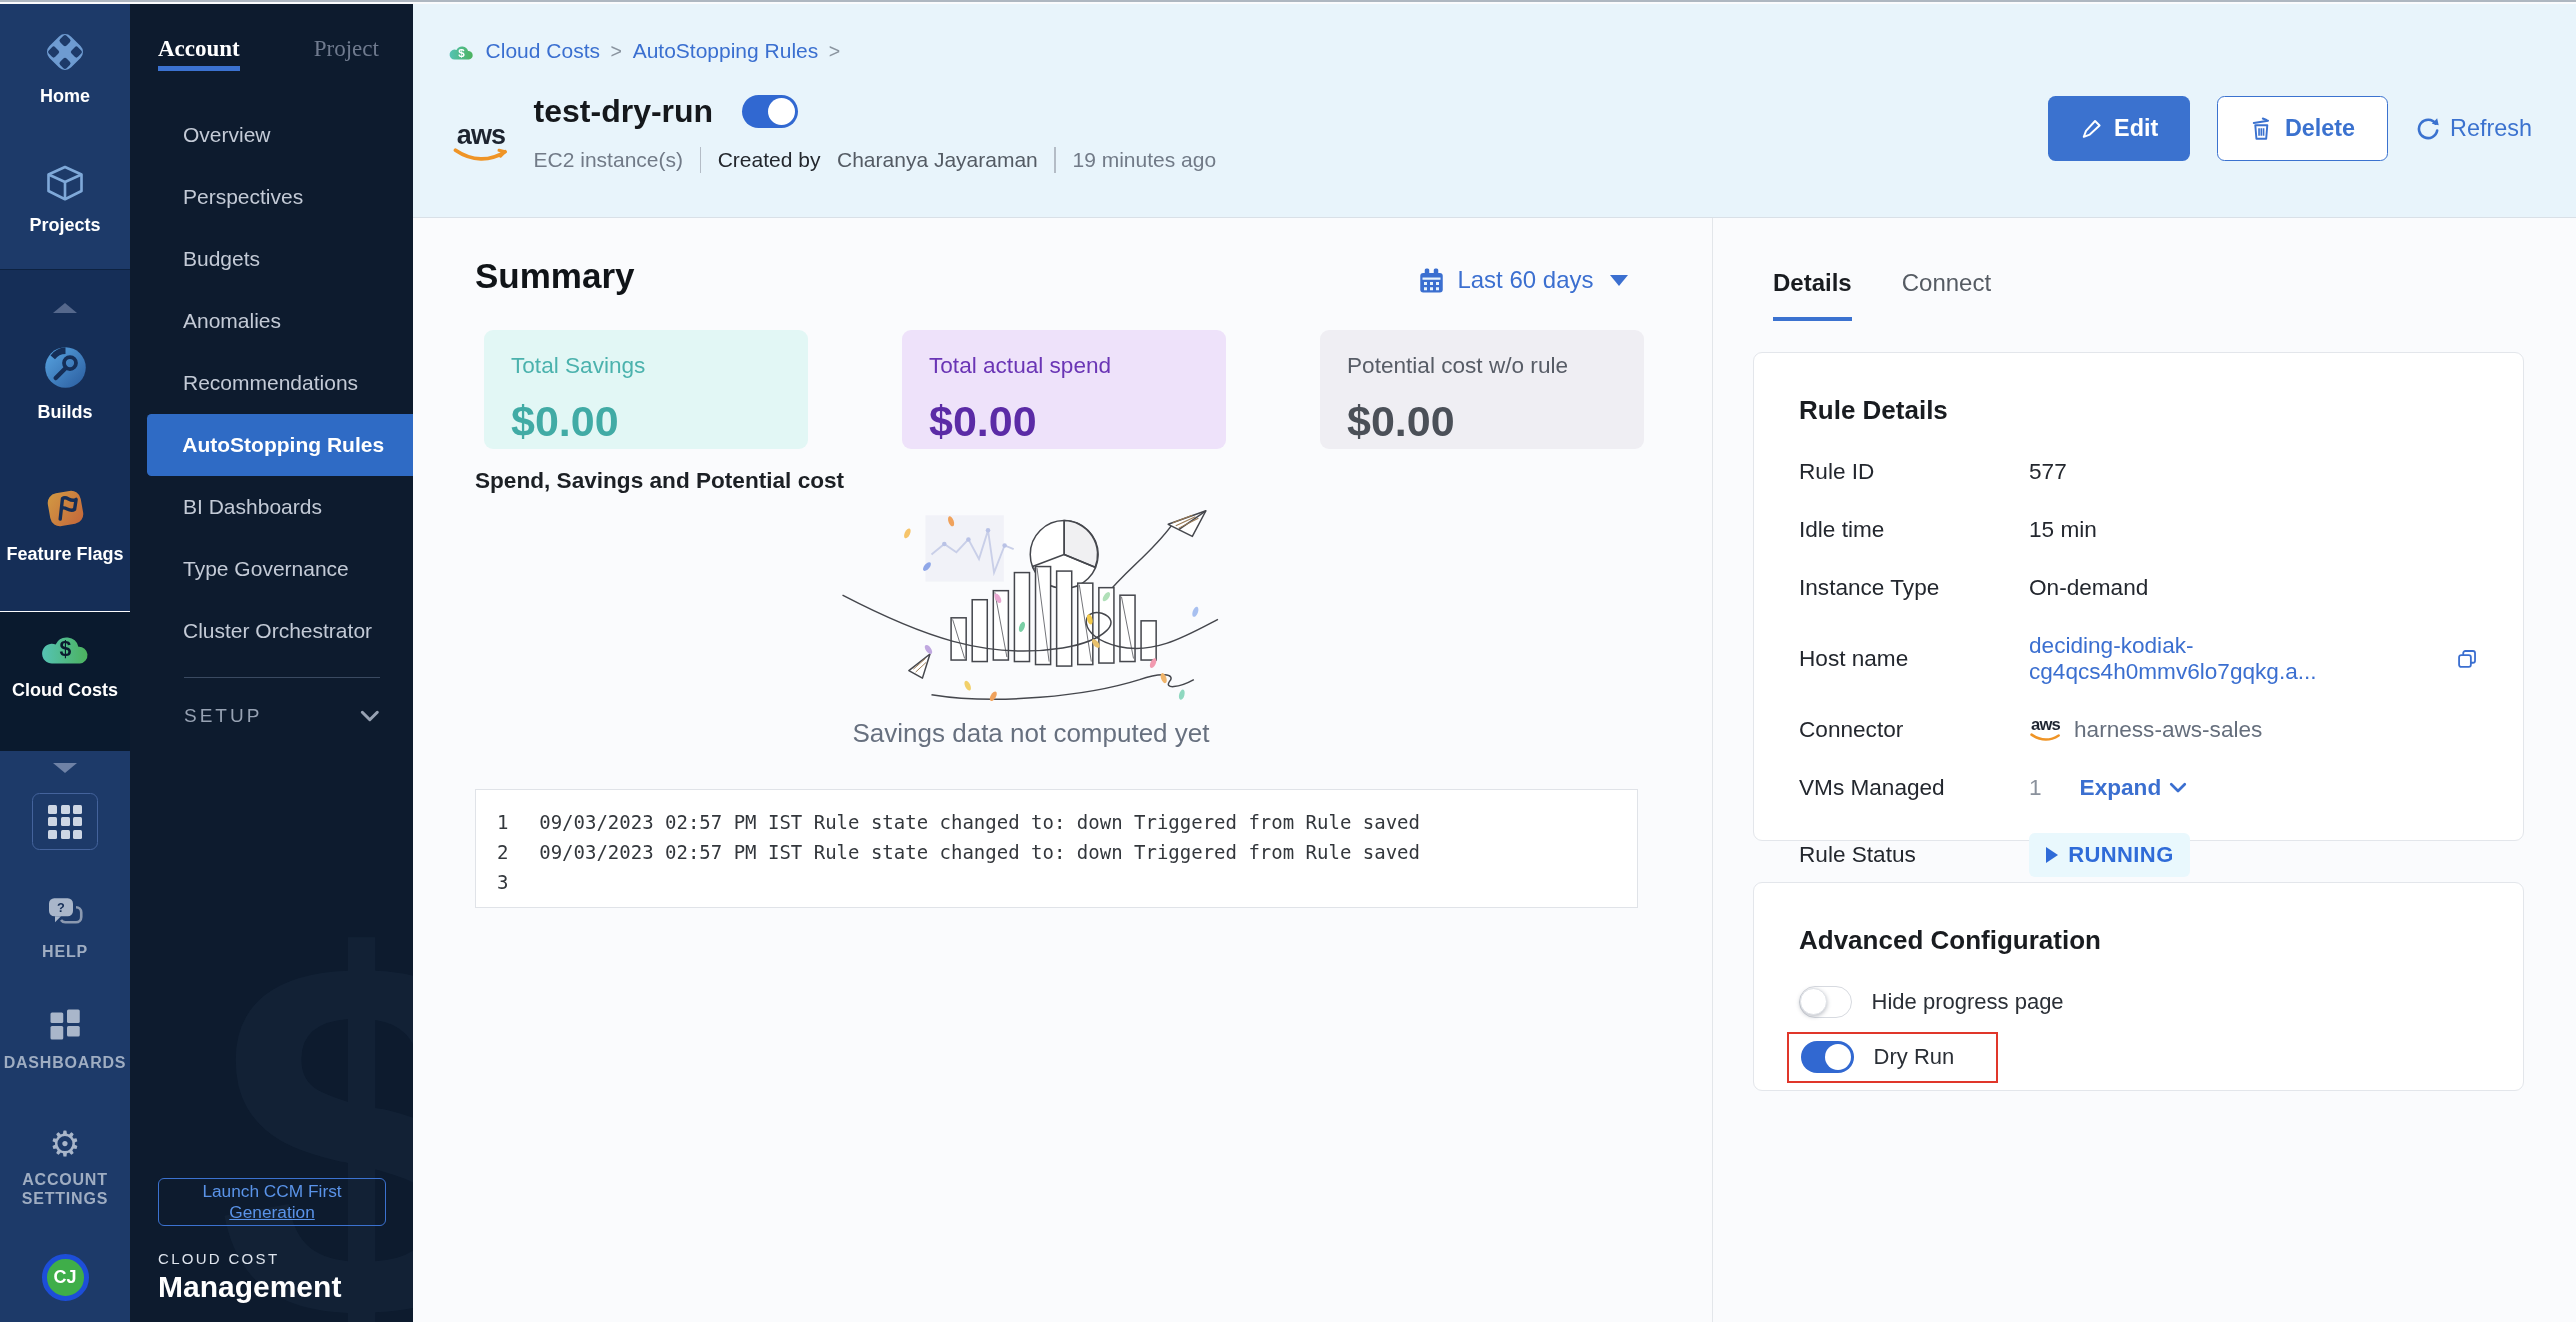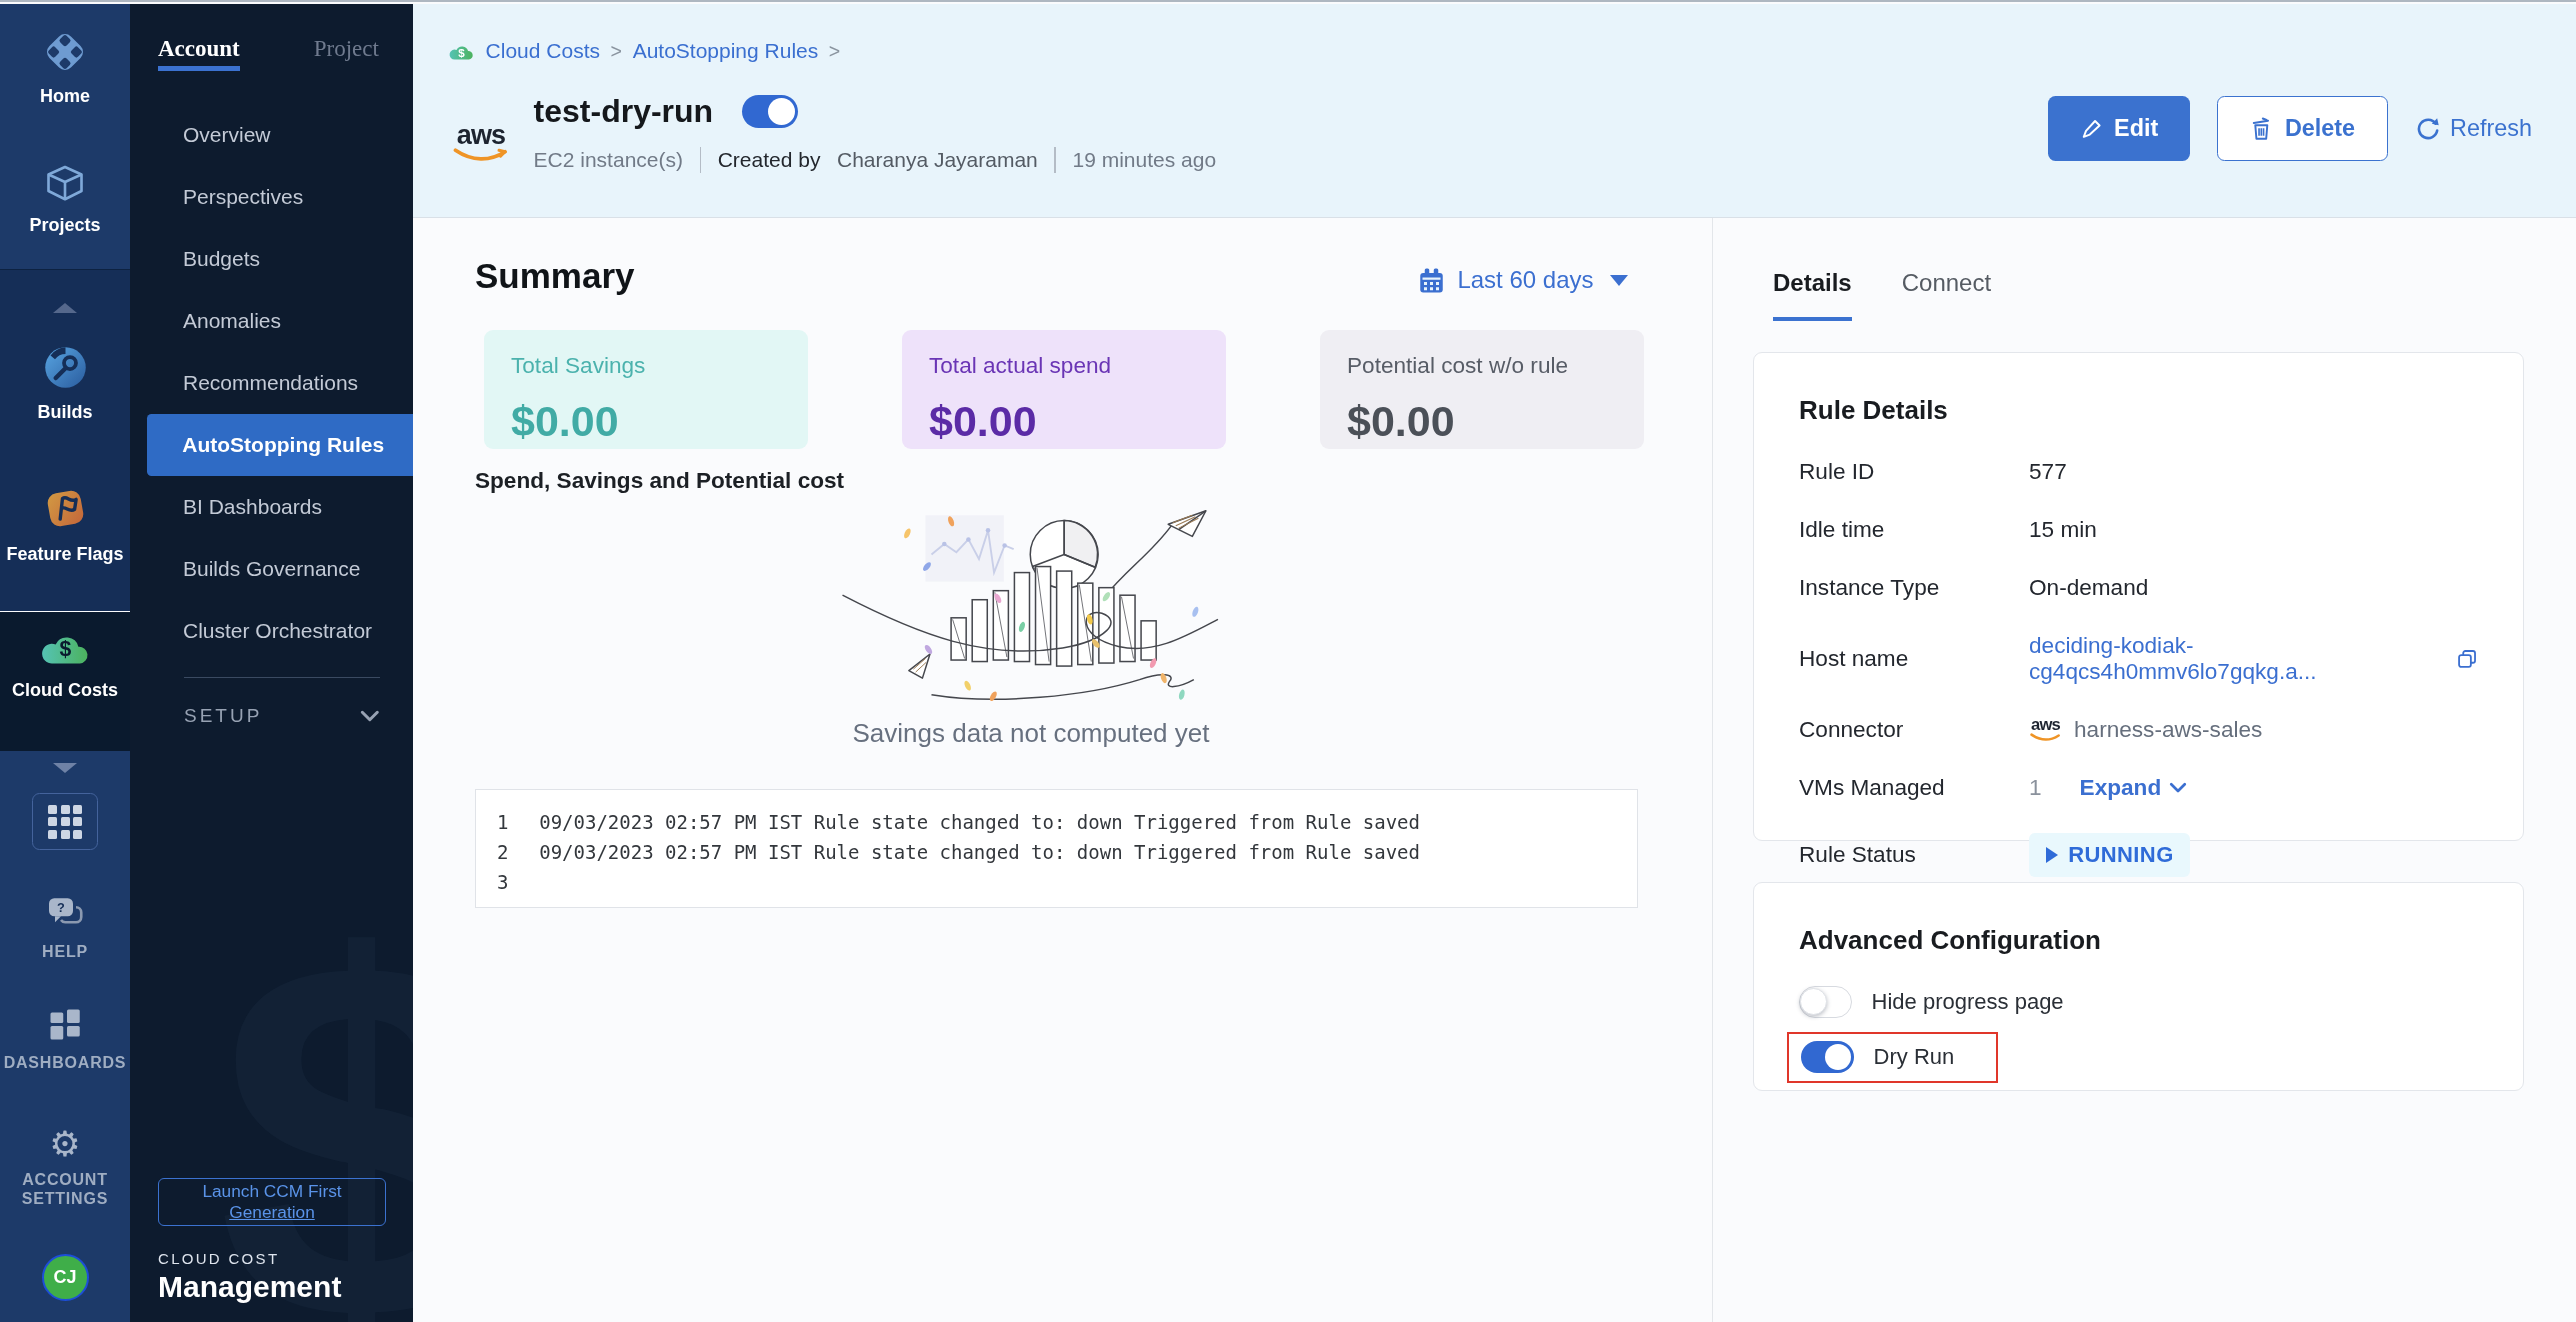--- a/index.html
+++ b/index.html
@@ -16,21 +16,21 @@
   .rail-s4 { top:747px; bottom:0; background:#1d3a69; }
   .rail-item { position:absolute; left:0; width:130px; display:flex; flex-direction:column; align-items:center; gap:9px; cursor:pointer; }
   .rail-label { color:#ffffff; font-size:18px; font-weight:700; text-align:center; }
   .rail-label-sm { color:#9fadc2; font-size:16px; font-weight:700; letter-spacing:0.8px; text-align:center; line-height:1.2; }
   .tri-up { width:0; height:0; border-left:12px solid transparent; border-right:12px solid transparent; border-bottom:10.6px solid #55688c; }
   .tri-down { width:0; height:0; border-left:12px solid transparent; border-right:12px solid transparent; border-top:10.6px solid #6f82a6; }
   .apps-box { width:66px; height:57px; border:1.5px solid #44639c; border-radius:7.5px; display:flex; align-items:center; justify-content:center; }
   .apps-grid { display:grid; grid-template-columns:repeat(3,9px); grid-template-rows:repeat(3,9px); gap:3.8px; }
   .apps-grid i { background:#cdd6e4; border-radius:1.5px; }
   .gear-glyph { font-size:35px; color:#a9b6ca; line-height:1; }
-  .avatar { width:47px; height:47px; border-radius:50%; background:#3fae49; border:2px solid #1d4ed8; color:#fff; font-size:18px; font-weight:700; display:flex; align-items:center; justify-content:center; }
+  .avatar { width:47px; height:47px; border-radius:50%; background:#3fae49; border:5px solid #1d4ed8; color:#fff; font-size:18px; font-weight:700; display:flex; align-items:center; justify-content:center; }
 
   
   .menu { position:absolute; left:130px; top:2.3px; bottom:0; width:283px; background:#0d1b2e; overflow:hidden; z-index:4; }
   .menu-watermark { position:absolute; right:-90px; bottom:-113px; font-size:513px; font-weight:700; color:rgba(110,150,205,0.05); z-index:0; }
   .menu-tabs { position:absolute; top:32px; left:28px; display:flex; gap:74px; z-index:2; }
   .mtab { font-size:23px; color:#6f7a8e; cursor:pointer; padding-bottom:4px;font-family:Liberation Serif, serif; }
   .mtab.active { color:#ffffff; font-weight:700; border-bottom:5.3px solid #3b72d0; }
   .menu-items { position:absolute; top:100px; left:0; right:0; z-index:2; }
   .menu-item { height:62px; display:flex; align-items:center; padding-left:53px; font-size:21px; color:#c3cad6; cursor:pointer; }
   .menu-item.selected { background:#2f6bc5; color:#ffffff; font-weight:700; margin-left:17.3px; padding-left:35px; border-top-left-radius:4.5px; border-bottom-left-radius:4.5px; }
@@ -276,21 +276,21 @@
     </div>
 
     <div class="menu-items">
       <div class="menu-item">Overview</div>
       <div class="menu-item">Perspectives</div>
       <div class="menu-item">Budgets</div>
       <div class="menu-item">Anomalies</div>
       <div class="menu-item">Recommendations</div>
       <div class="menu-item selected">AutoStopping Rules</div>
       <div class="menu-item">BI Dashboards</div>
-      <div class="menu-item">Builds Governance</div>
+      <div class="menu-item">Type Governance</div>
       <div class="menu-item">Cluster Orchestrator</div>
     </div>
 
     <div class="menu-divider"></div>
 
     <div class="setup-row">
       <span class="setup-label">SETUP</span>
       <svg width="19.6" height="12" viewBox="0 0 26 16">
         <polyline points="3,3 13,13 23,3" fill="none" stroke="#97a2b3" stroke-width="4" stroke-linecap="round" stroke-linejoin="round"></polyline>
       </svg>

